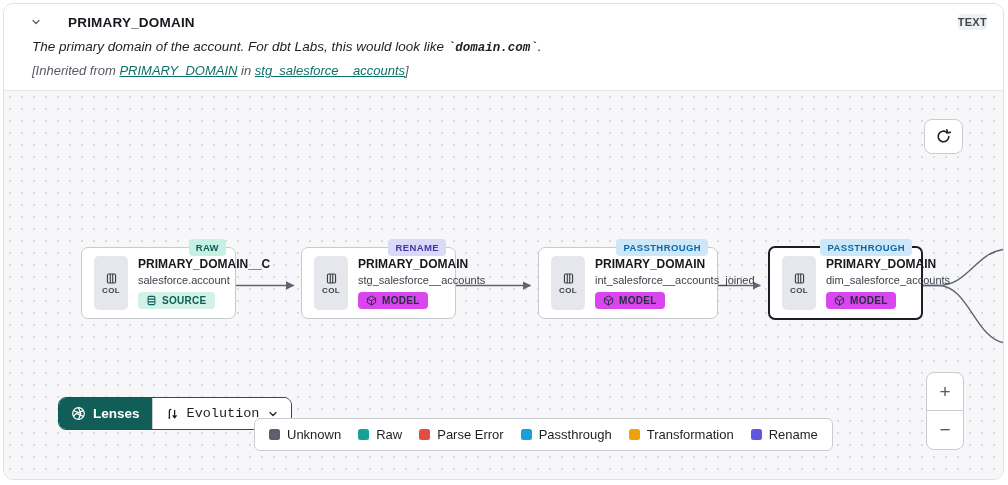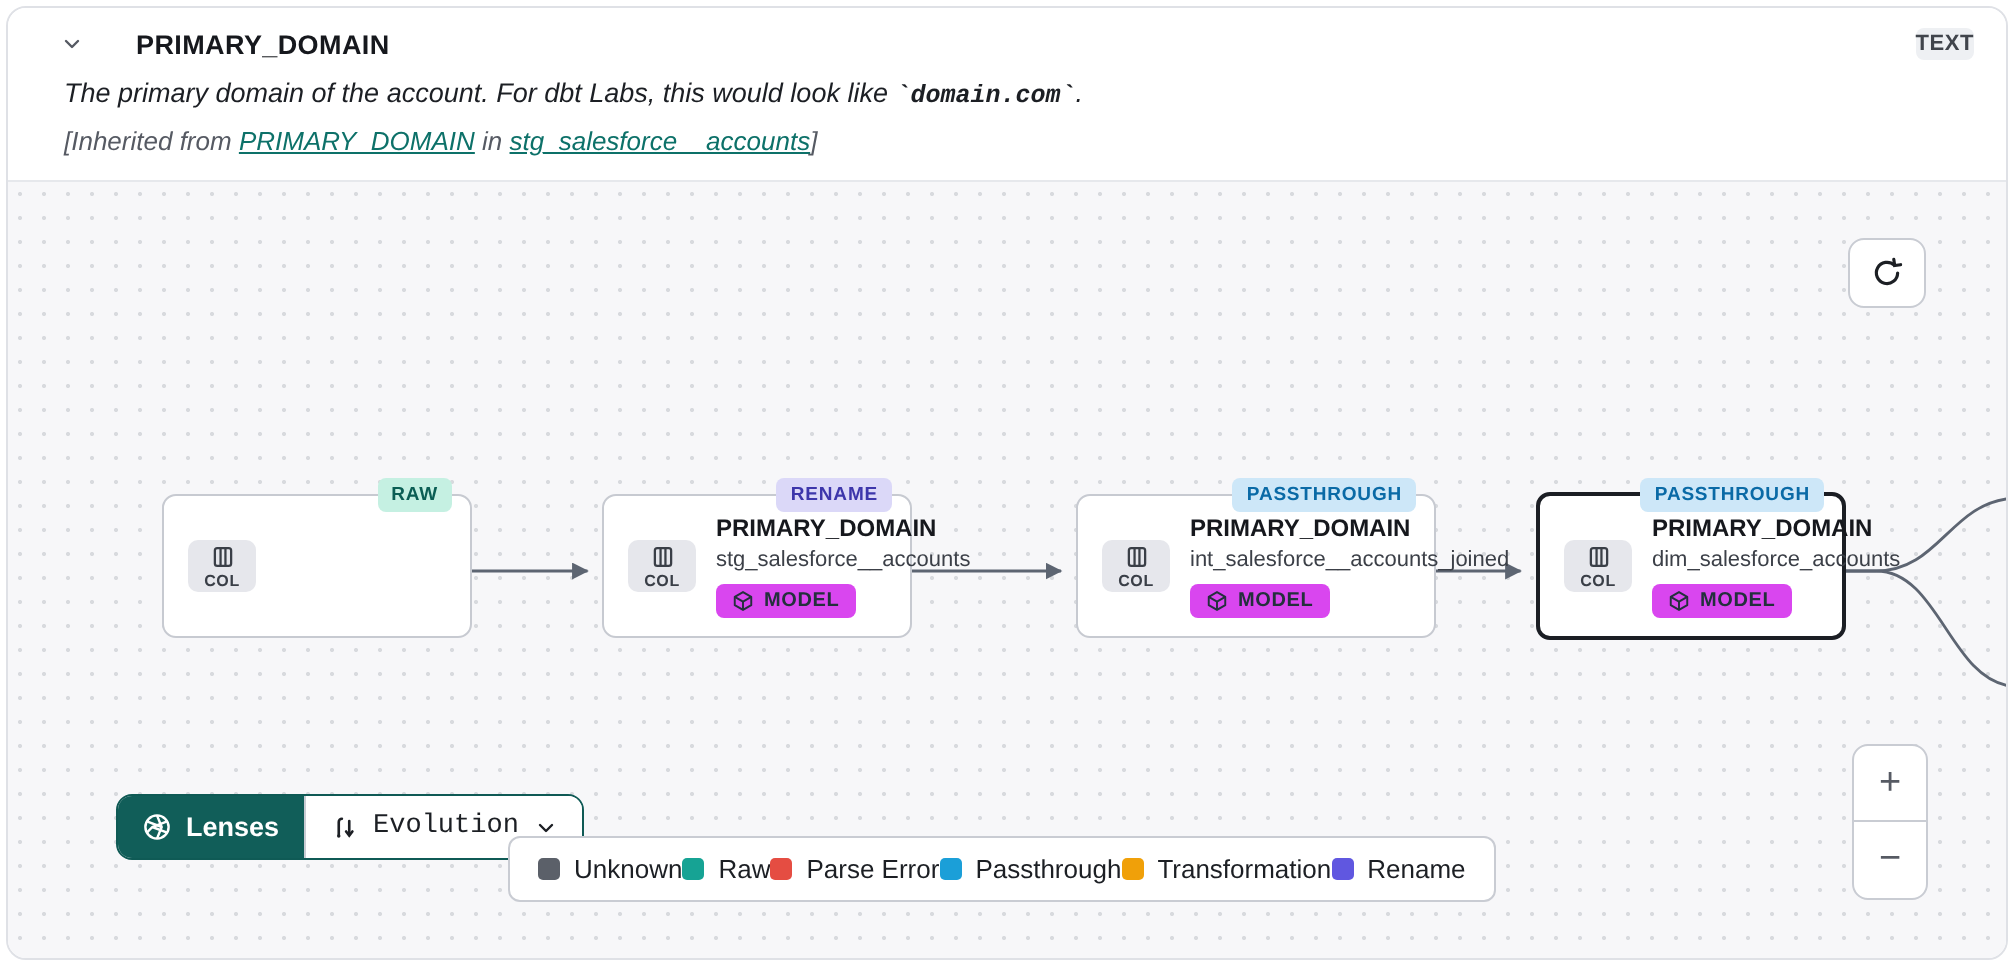--- a/index.html
+++ b/index.html
@@ -64,21 +64,21 @@
   .node-badge {
     position:absolute; top:-9px; right:9px;
     font-size:9.5px; font-weight:700; letter-spacing:.4px;
     padding:3px 7px; border-radius:4px;
   }
   .node-badge.raw { background:#c5f0e2; color:#0b5e54; }
   .node-badge.rename { background:#dbd8f8; color:#3d36ab; }
   .node-badge.passthrough { background:#cde7f8; color:#0a6aa6; }
   .node-body { display:flex; align-items:center; height:100%; padding:0 10px 0 12px; gap:10px; }
   .col-chip {
-    background:#e6e7ec; border-radius:5px; width:34px; height:26px;
+    background:#e6e7ec; border-radius:5px; width:34px; height:54px;
     display:flex; flex-direction:column; align-items:center; justify-content:center;
     color:#3a3f47; flex:0 0 auto;
   }
   .col-chip .col-label { font-size:8px; font-weight:700; letter-spacing:.3px; margin-top:1px; }
   .node-text { display:flex; flex-direction:column; align-items:flex-start; }
   .node-title { font-size:12px; font-weight:700; color:#16181d; line-height:1.25; }
   .node-subtitle { font-size:11px; color:#3c4048; line-height:1.35; margin-top:1px; }
   .resource-pill {
     display:inline-flex; align-items:center; gap:5px;
     font-size:10px; font-weight:700; letter-spacing:.3px;
@@ -97,21 +97,21 @@
   .lens-select {
     background:#ffffff; border:none; border-left:1px solid #c9ccd3; cursor:pointer;
     display:flex; align-items:center; gap:8px;
     font-size:13.5px; color:#1c1f24; padding:8px 12px; font-family:Liberation Mono, monospace;
   }
 
   
   .legend {
     position:absolute; left:250px; top:327px;
     background:#ffffff; border:1px solid #c9ccd3; border-radius:6px;
-    display:flex; align-items:center; gap:0; padding:8px 14px;
+    display:flex; align-items:center; gap:17px; padding:8px 14px;
   }
   .legend-item { display:flex; align-items:center; gap:7px; font-size:13px; color:#1c1f24; }
   .swatch { width:11px; height:11px; border-radius:2.5px; display:inline-block; }
 
   
   .zoom-ctl {
     position:absolute; right:39px; top:281px; width:38px;
     background:#ffffff; border:1px solid #c9ccd3; border-radius:8px;
     display:flex; flex-direction:column; overflow:hidden;
   }
@@ -173,20 +173,32 @@
     <div class="node" style="left:77px; top:156px; width:155px;">
       <span class="node-badge raw">RAW</span>
       <div class="node-body">
         <div class="col-chip">
           <svg width="13" height="13" viewBox="0 0 16 16" fill="none" stroke="#3a3f47" stroke-width="1.4">
               <rect x="3" y="2.5" width="10" height="11" rx="1.5"></rect>
               <line x1="6.5" y1="2.5" x2="6.5" y2="13.5"></line>
               <line x1="9.5" y1="2.5" x2="9.5" y2="13.5"></line>
             </svg>
           <span class="col-label">COL</span>
+        </div>
+        <div class="node-text">
+          <span class="node-title">PRIMARY_DOMAIN__C</span>
+          <span class="node-subtitle">salesforce.account</span>
+          <span class="resource-pill source">
+            <svg width="11" height="11" viewBox="0 0 16 16" fill="none" stroke="#0c5f55" stroke-width="1.5">
+                <rect x="3" y="2" width="10" height="12" rx="2"></rect>
+                <line x1="3" y1="6" x2="13" y2="6"></line>
+                <line x1="3" y1="10" x2="13" y2="10"></line>
+              </svg>
+            <span>SOURCE</span>
+          </span>
         </div>
       </div>
     </div>
 
     <div class="node" style="left:297px; top:156px; width:155px;">
       <span class="node-badge rename">RENAME</span>
       <div class="node-body">
         <div class="col-chip">
           <svg width="13" height="13" viewBox="0 0 16 16" fill="none" stroke="#3a3f47" stroke-width="1.4">
               <rect x="3" y="2.5" width="10" height="11" rx="1.5"></rect>

